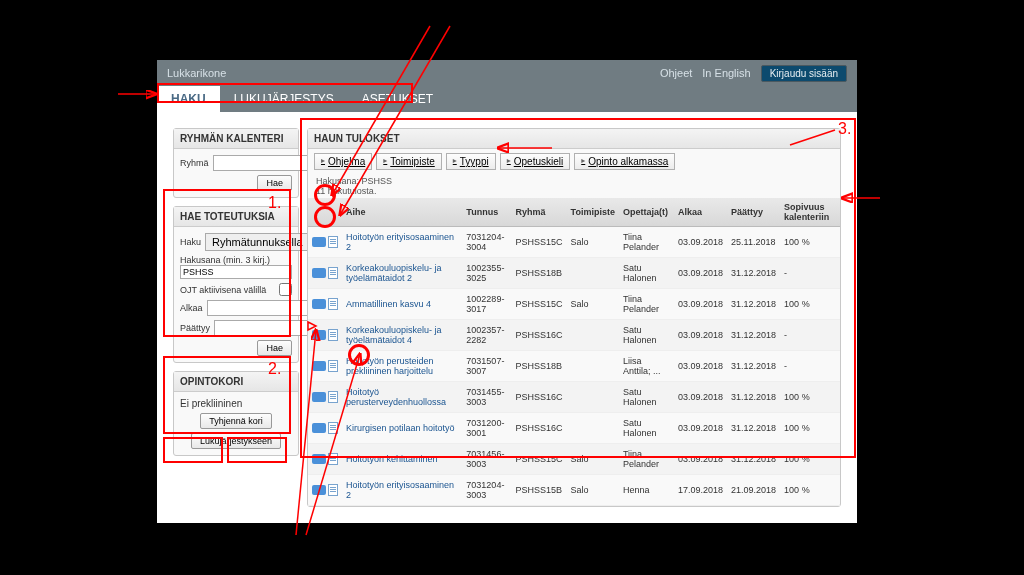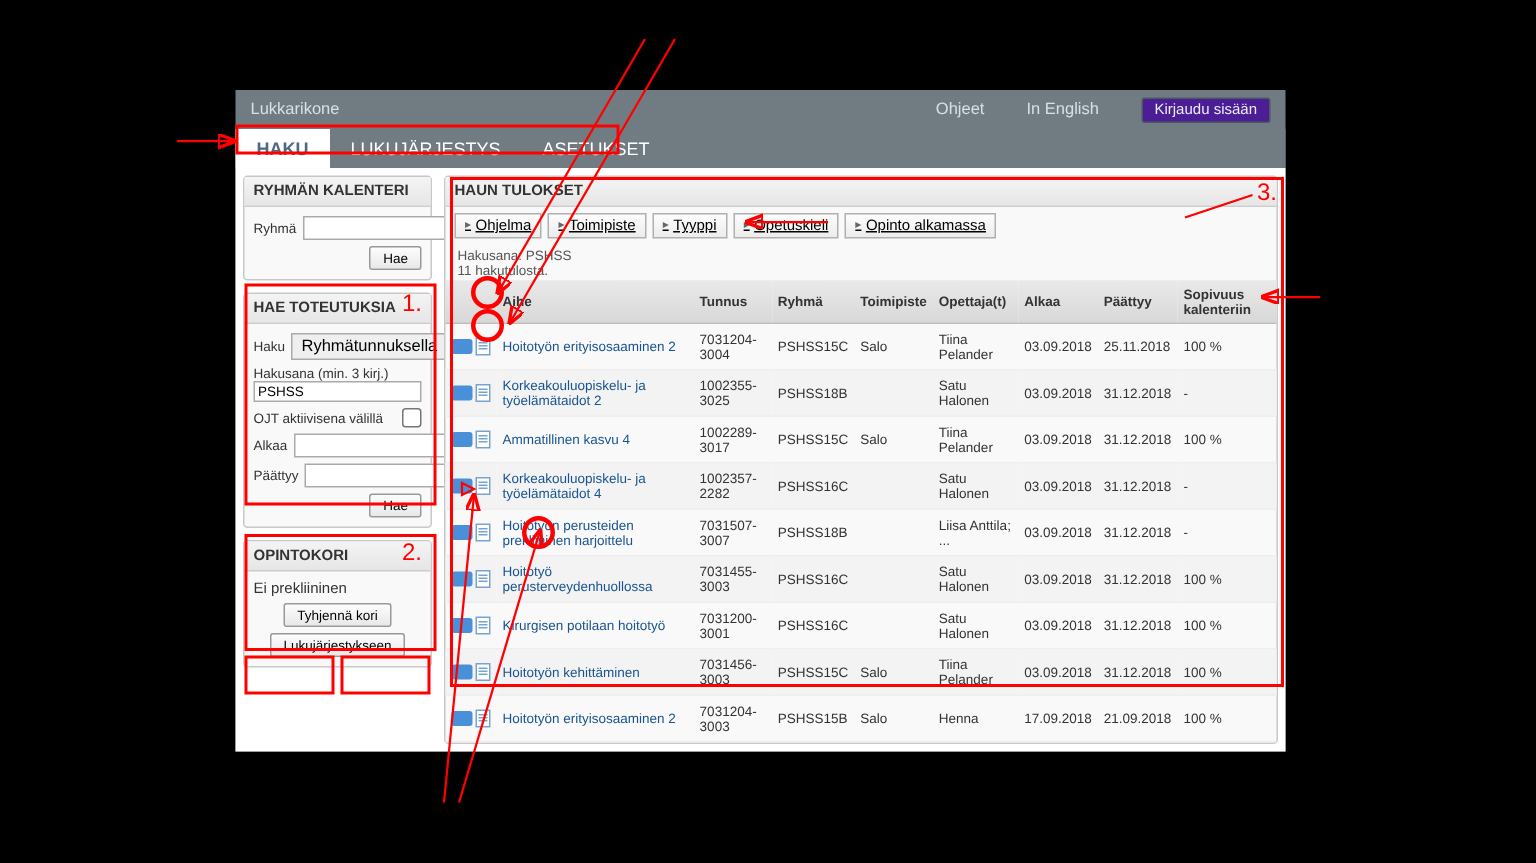--- a/index.html
+++ b/index.html
@@ -1,25 +1,25 @@
 <!DOCTYPE html>
 <html><head>
 <meta charset="utf-8">
 <style>
 * { box-sizing: border-box; margin: 0; padding: 0; }
 body { background: #000; font-family: Arial, sans-serif; font-size: 11px; width: 1024px; height: 575px; position: relative; overflow: hidden; }
 .app-window { position: absolute; left: 157px; top: 60px; width: 700px; background: #707c82; }
 .topbar { height: 26px; display: flex; align-items: center; justify-content: space-between; padding: 0 10px; color: #d6e0e6; font-size: 11px; }
-.topbar-right { display: flex; gap: 28px; align-items: center; }
+.topbar-right { display: flex; gap: 10px; align-items: center; }
 .topbar-right a { color: #d6e0e6; text-decoration: none; }
-.login-btn { background: #4c1d95; border: 1px solid #4b5960; color: #e6edf1; padding: 2px 8px; font-size: 10px; border-radius: 2px; }
+.login-btn { background: #0c4a6e; border: 1px solid #4b5960; color: #e6edf1; padding: 2px 8px; font-size: 10px; border-radius: 2px; }
 .tabs { display: flex; background: #707c82; padding: 0; }
 .tab { padding: 6px 14px; font-size: 12px; color: #fff; background: #707c82; cursor: pointer; }
 .tab.active { background: #fff; color: #4a6a85; font-weight: bold; }
-.content { background: #fff; padding: 5px; display: flex; gap: 8px; }
+.content { background: #fff; padding: 16px; display: flex; gap: 8px; }
 .left-col { width: 126px; display: flex; flex-direction: column; gap: 8px; }
 .right-col { flex: 1; }
 .panel { border: 1px solid #c8c8c8; border-radius: 3px; background: #f9f9f9; }
 .panel-header { background: linear-gradient(#f4f4f4,#e6e6e6); padding: 4px 6px; font-weight: bold; font-size: 10px; color: #333; border-bottom: 1px solid #ccc; }
 .panel-body { padding: 6px; font-size: 10px; color: #333; }
 .form-row { display: flex; align-items: center; margin-bottom: 4px; gap: 4px; }
 .form-row label { width: 52px; font-size: 9px; }
 .form-row input[type=text], .form-row select { flex: 1; font-size: 11px; padding: 1px 2px; border: 1px solid #aaa; }
 .small-btn { font-size: 9px; padding: 2px 8px; border: 1px solid #999; background: linear-gradient(#fdfdfd,#e8e8e8); border-radius: 2px; cursor: pointer; }
 .btn-row { text-align: right; margin-top: 4px; }

